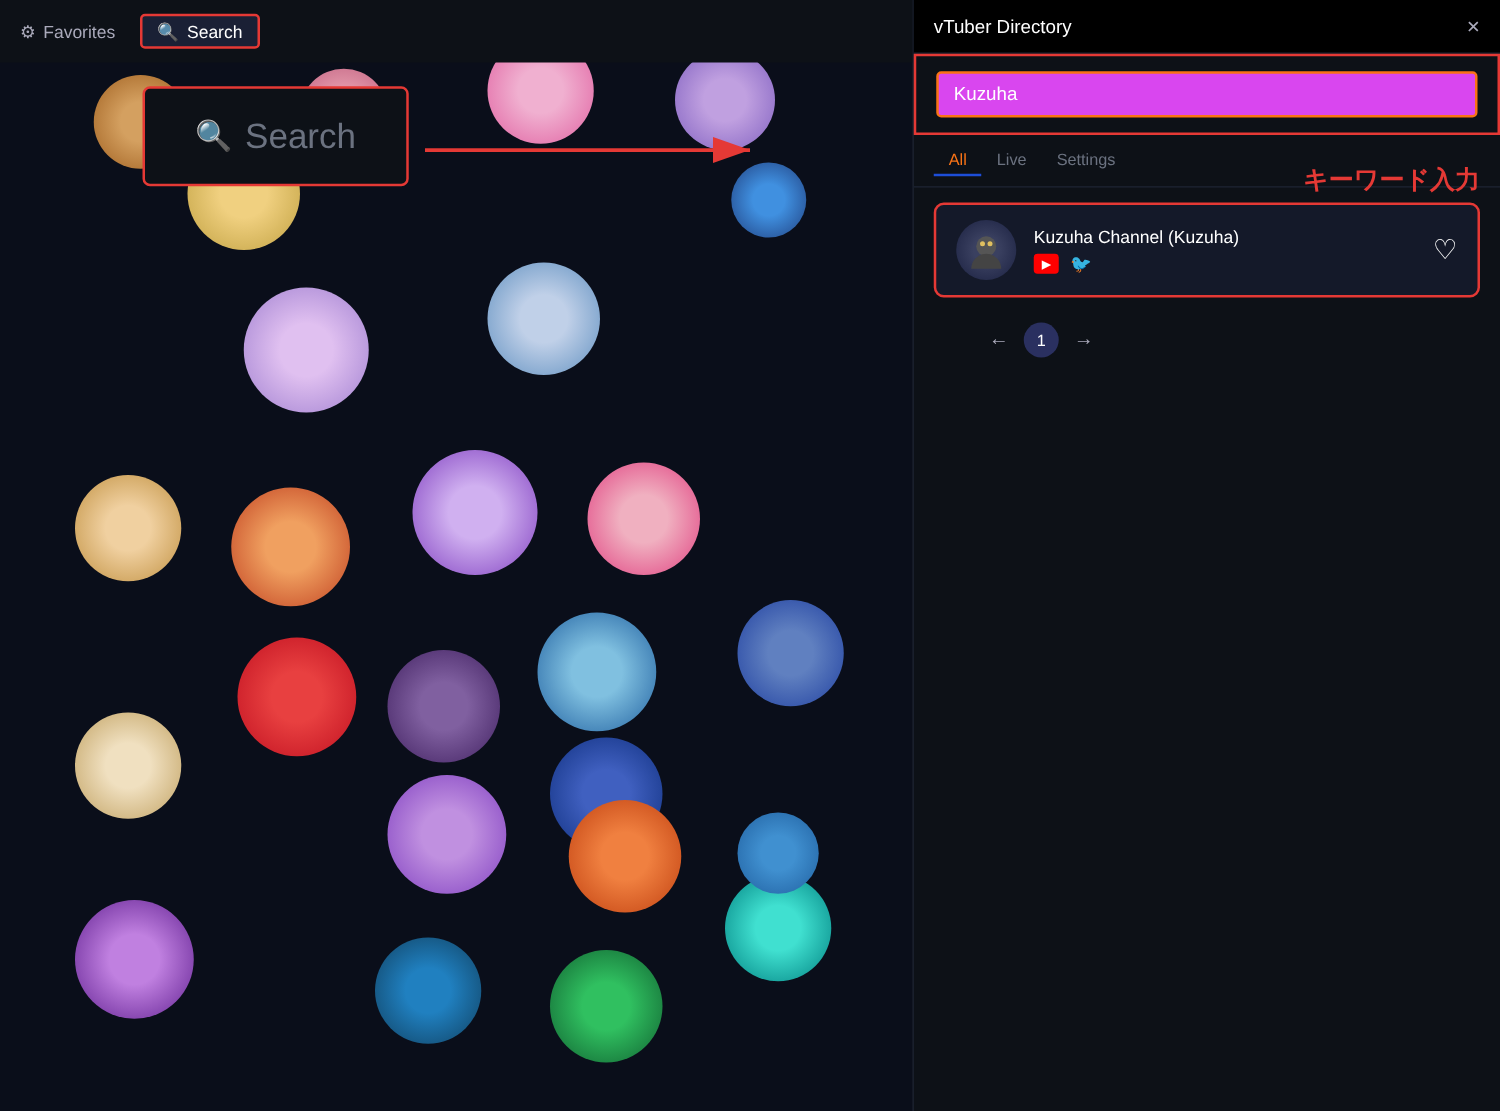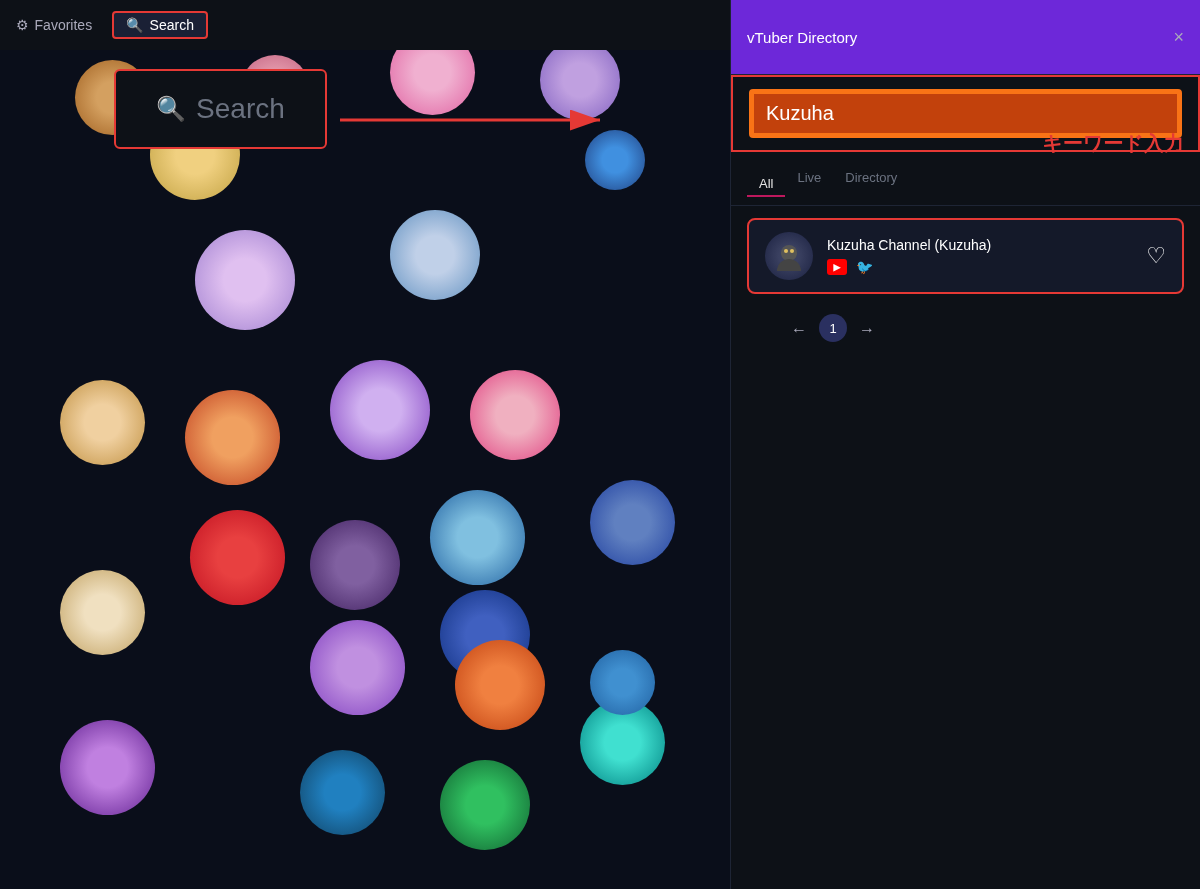--- a/index.html
+++ b/index.html
@@ -104,22 +104,22 @@
       width: 470px;
       height: 889px;
       background: #0d1117;
       border-left: 1px solid #1e2535;
     }
 
     .dialog-header {
       display: flex;
       align-items: center;
       justify-content: space-between;
-      padding: 28px 16px;
-      background: #6d28d9;
+      padding: 12px 16px;
+      background: #000000;
       border-bottom: 1px solid #1e2535;
     }
 
     .dialog-title {
       color: #fff;
       font-size: 15px;
       font-weight: 500;
     }
 
     .close-btn {
@@ -132,24 +132,24 @@
     }
 
     .search-input-area {
       padding: 12px 16px;
       border: 2px solid #e53935;
       margin: 0;
     }
 
     .search-input {
       width: 100%;
-      background: #c2410c;
-      border: 5px solid #f97316;
-      color: #fff;
-      font-size: 20px;
+      background: #d946ef;
+      border: 2px solid #f97316;
+      color: #fff;
+      font-size: 15px;
       padding: 8px 12px;
       border-radius: 4px;
       outline: none;
     }
 
     .filter-tabs {
       display: flex;
       gap: 0;
       padding: 8px 16px;
       border-bottom: 1px solid #1e2535;
@@ -159,23 +159,22 @@
       color: #6b7280;
       font-size: 13px;
       padding: 4px 12px;
       cursor: pointer;
       background: none;
       border: none;
       border-bottom: 2px solid transparent;
     }
 
     .filter-tab.active {
-      color: #e5e5e5;
-      border-bottom: 2px solid #be185d;
-      margin-top: 12px;
+      color: #f97316;
+      border-bottom: 2px solid #1d4ed8;
     }
 
     
     .result-card {
       margin: 12px 16px;
       background: #141929;
       border-radius: 8px;
       padding: 12px 16px;
       display: flex;
       align-items: center;
@@ -395,21 +394,21 @@
     <button class="close-btn">×</button>
   </div>
 
   <div class="search-input-area">
     <input class="search-input" type="text" value="Kuzuha" style="">
   </div>
 
   <div class="filter-tabs">
     <button class="filter-tab active">All</button>
     <button class="filter-tab">Live</button>
-    <button class="filter-tab">Directory</button>
+    <button class="filter-tab">Settings</button>
   </div>
 
   <div class="result-card">
     <div class="kuzuha-avatar">
       <svg width="30" height="30" viewBox="0 0 30 30">
         <circle cx="15" cy="12" r="8" fill="#555"></circle>
         <circle cx="15" cy="30" r="12" fill="#444"></circle>
         <circle cx="12" cy="10" r="2" fill="#e0c060"></circle>
         <circle cx="18" cy="10" r="2" fill="#e0c060"></circle>
       </svg>

